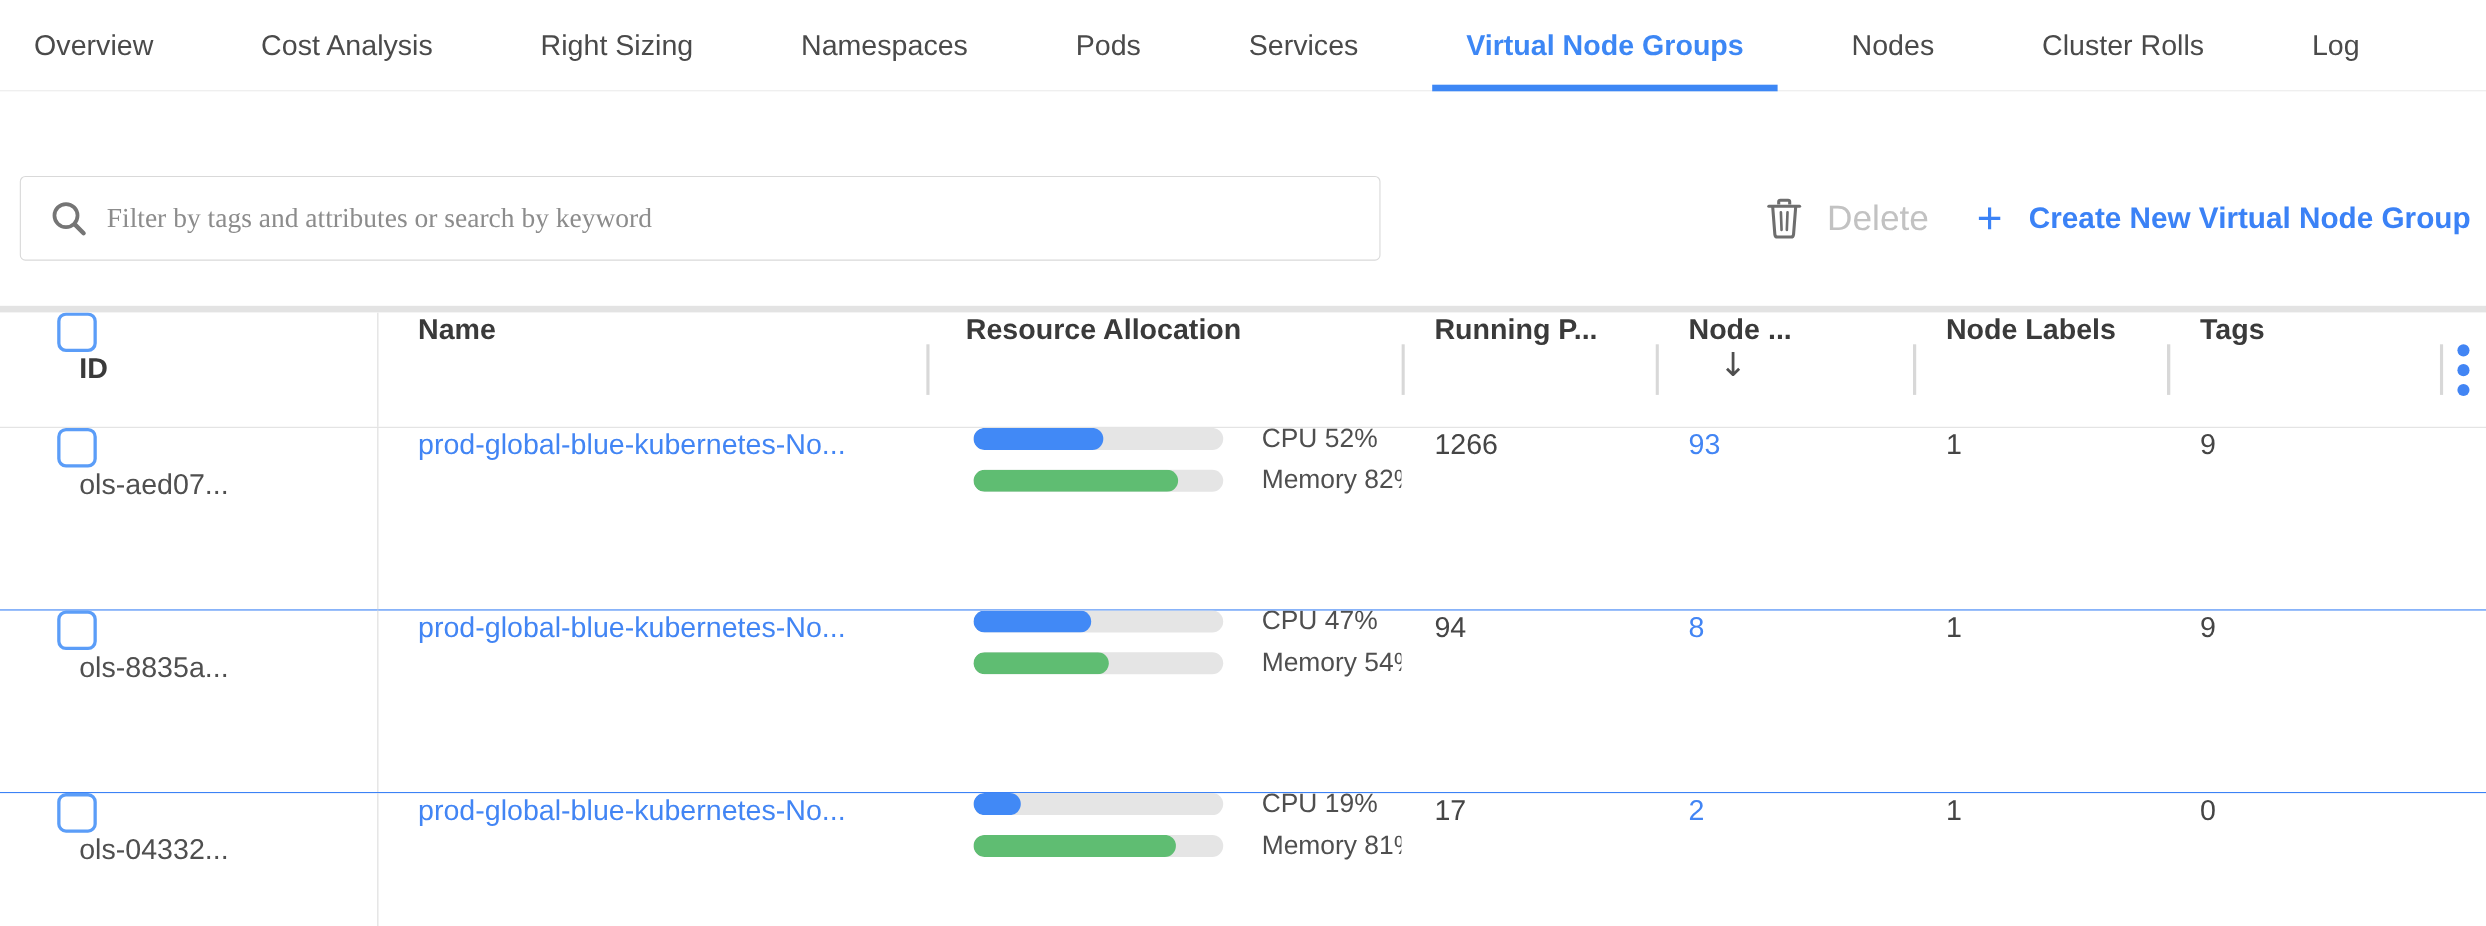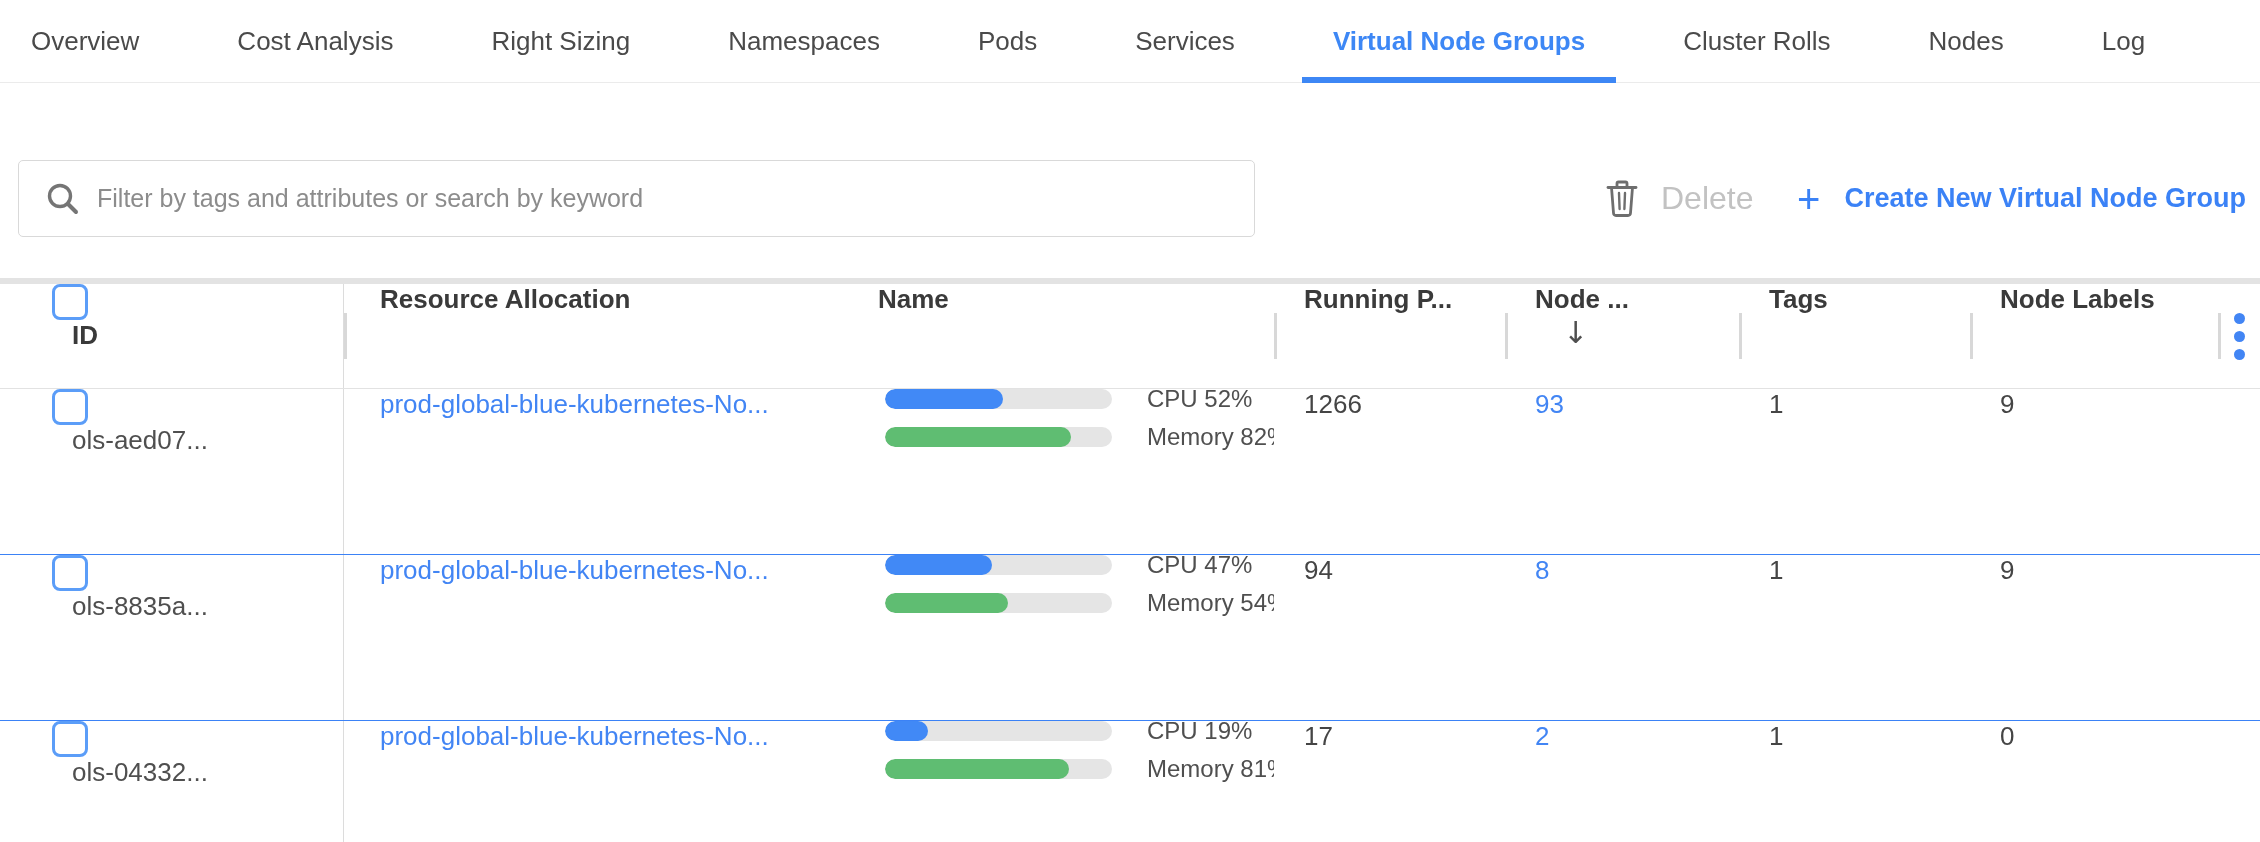--- a/index.html
+++ b/index.html
@@ -16,21 +16,21 @@
   .tab.active { color:#3d87f5; font-weight:700; }
   .tab.active::after { content:''; position:absolute; left:0; right:0; bottom:-1px;
          height:6px; background:#3d87f5; }
 
   
   .search-box { position:absolute; top:160px; left:18px; width:1237px; height:77px;
          border:1px solid #d9d9d9; border-radius:5px; display:flex; align-items:center;
          background:#fff; }
   .search-box svg { margin-left:26px; flex:0 0 auto; }
   .search-input { border:none; outline:none; flex:1; height:60px; margin-left:16px;
-         font-size:25px; color:#333; font-family:Liberation Sans, sans-serif;
+         font-size:25px; color:#333; font-family:Liberation Serif, serif;
          background:transparent; }
   .search-input::placeholder { color:#8c8c8c; }
 
   .delete-btn { position:absolute; top:160px; left:1605px; height:77px;
          display:flex; align-items:center; gap:22px; cursor:default; background:none; border:none; }
   .delete-label { font-size:32px; color:#c2c2c2; }
 
   .create-btn { position:absolute; top:160px; right:14px; height:77px;
          display:flex; align-items:center; gap:24px; color:#3b82f6; cursor:pointer;
          background:none; border:none; }
@@ -86,22 +86,22 @@
 <div class="page">
 
   <nav class="nav">
     <div class="tab">Overview</div>
     <div class="tab">Cost Analysis</div>
     <div class="tab">Right Sizing</div>
     <div class="tab">Namespaces</div>
     <div class="tab">Pods</div>
     <div class="tab">Services</div>
     <div class="tab active">Virtual Node Groups</div>
+    <div class="tab">Nodes</div>
     <div class="tab">Cluster Rolls</div>
-    <div class="tab">Nodes</div>
     <div class="tab">Log</div>
   </nav>
 
   <div class="search-box">
     <svg width="36" height="36" viewBox="0 0 36 36">
       <circle cx="15" cy="15" r="10.5" fill="none" stroke="#757575" stroke-width="3.4"></circle>
       <line x1="23" y1="23" x2="31" y2="31" stroke="#757575" stroke-width="4" stroke-linecap="round"></line>
     </svg>
     <input class="search-input" type="text" placeholder="Filter by tags and attributes or search by keyword" style="">
   </div>
@@ -124,38 +124,38 @@
 
   <div class="thick-divider"></div>
 
   <div class="table">
 
     <div class="trow thead">
       <div class="cell c1">
         <div class="checkbox"></div>
         <span class="hlabel">ID</span>
       </div>
+      <div class="cell pad36">
+        <span class="hlabel">Name</span>
+      </div>
       <div class="cell sep pad36">
         <span class="hlabel">Resource Allocation</span>
       </div>
-      <div class="cell pad36">
-        <span class="hlabel">Name</span>
-      </div>
       <div class="cell sep pad30">
         <span class="hlabel">Running P...</span>
       </div>
       <div class="cell sep pad30">
         <span class="hlabel">Node ...</span>
         <span class="sort-arrow">↓</span>
       </div>
       <div class="cell sep pad30">
+        <span class="hlabel">Node Labels</span>
+      </div>
+      <div class="cell sep pad30">
         <span class="hlabel">Tags</span>
-      </div>
-      <div class="cell sep pad30">
-        <span class="hlabel">Node Labels</span>
       </div>
       <div class="cell sep">
         <div class="kebab">
           <i></i>
             <i></i>
             <i></i>
         </div>
       </div>
     </div>
 

